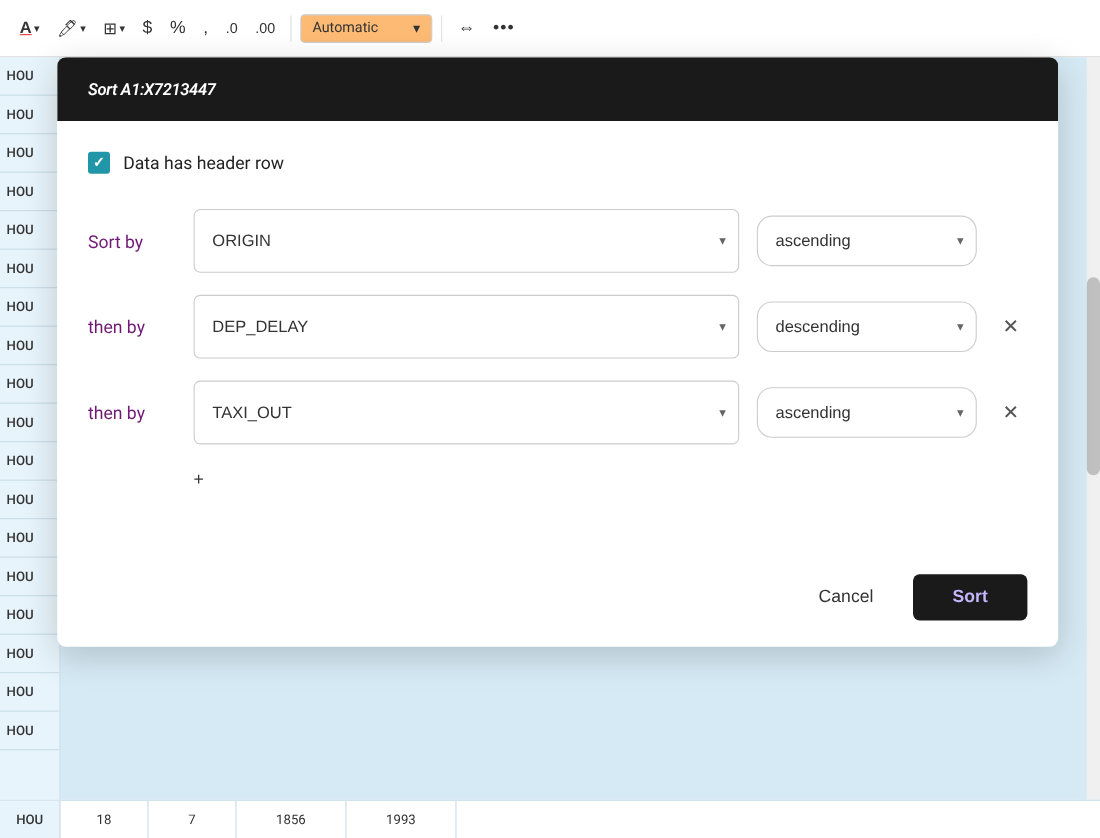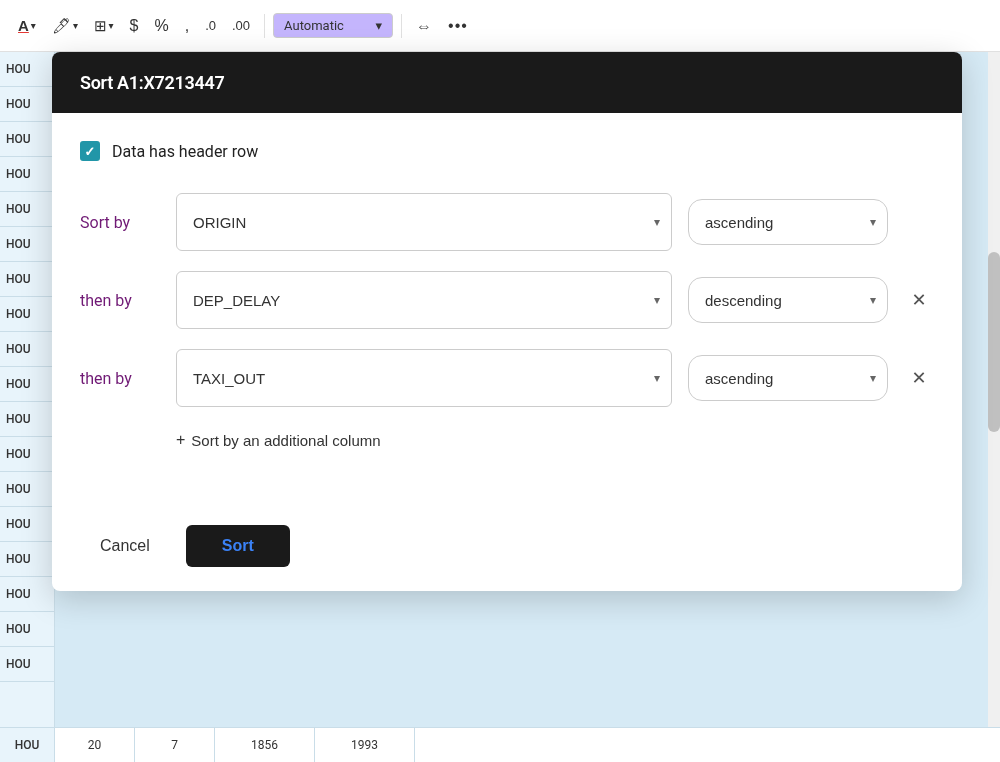--- a/index.html
+++ b/index.html
@@ -47,21 +47,21 @@
       margin: 0 4px;
     }
 
     .toolbar-dropdown {
       display: flex;
       align-items: center;
       gap: 4px;
       padding: 4px 10px;
       border: 1px solid #ccc;
       border-radius: 4px;
-      background: #c4b5fd;
+      background: #fdba74;
       cursor: pointer;
       font-size: 13px;
       color: #333;
       min-width: 120px;
       justify-content: space-between;
     }
 
     
     .cells-area {
       position: absolute;
@@ -120,23 +120,24 @@
       box-shadow: 0 8px 32px rgba(0,0,0,0.18);
     }
 
     .dialog-header {
       background: #1a1a1a;
       padding: 20px 28px;
     }
 
     .dialog-header h2 {
       color: #fff;
-      font-size: 18px;
+      font-size: 15px;
       font-weight: 600;
       letter-spacing: -0.3px;
+      font-style: italic;
     }
 
     .dialog-body {
       padding: 28px 28px 24px 28px;
       background: #fff;
     }
 
     
     .checkbox-row {
       display: flex;
@@ -262,39 +263,39 @@
       cursor: pointer;
       display: flex;
       align-items: center;
       gap: 6px;
       padding: 4px 0;
     }
 
     
     .dialog-footer {
       display: flex;
-      justify-content: flex-start;
+      justify-content: flex-end;
       align-items: center;
       gap: 16px;
       padding: 16px 28px 24px;
     }
 
     .btn-cancel {
       background: transparent;
       border: none;
       font-size: 16px;
       color: #333;
       cursor: pointer;
       padding: 10px 20px;
       border-radius: 6px;
     }
 
     .btn-sort {
       background: #1a1a1a;
-      color: #3b82f6;
+      color: #c4b5fd;
       border: none;
       font-size: 16px;
       font-weight: 600;
       cursor: pointer;
       padding: 12px 36px;
       border-radius: 6px;
     }
 
     
     .scrollbar {
@@ -424,21 +425,21 @@
 
 <div class="scrollbar">
   <div class="scrollbar-thumb"></div>
 </div>
 
 <div class="bottom-cells">
   <div class="bottom-cell" style="width:55px; background:#e8f4fb; font-weight:500;">
       <span>HOU</span>
     </div>
   <div class="bottom-cell" style="width:80px;">
-      <span>20</span>
+      <span>18</span>
     </div>
   <div class="bottom-cell" style="width:80px;">
       <span>7</span>
     </div>
   <div class="bottom-cell" style="width:100px;align-items:center;">
       <span>1856</span>
     </div>
   <div class="bottom-cell" style="width:100px;">
       <span>1993</span>
     </div>
@@ -520,21 +521,20 @@
           <option>descending</option>
         </select>
         <span class="select-chevron">▾</span>
       </div>
       <button class="remove-btn">✕</button>
     </div>
 
     <div class="add-column-row">
       <button class="add-column-btn">
         <span style="font-size:16px; font-weight:400;">+</span>
-        <span>Sort by an additional column</span>
       </button>
     </div>
 
   </div>
 
   <div class="dialog-footer">
     <button class="btn-cancel">Cancel</button>
     <button class="btn-sort">Sort</button>
   </div>
 </div>

